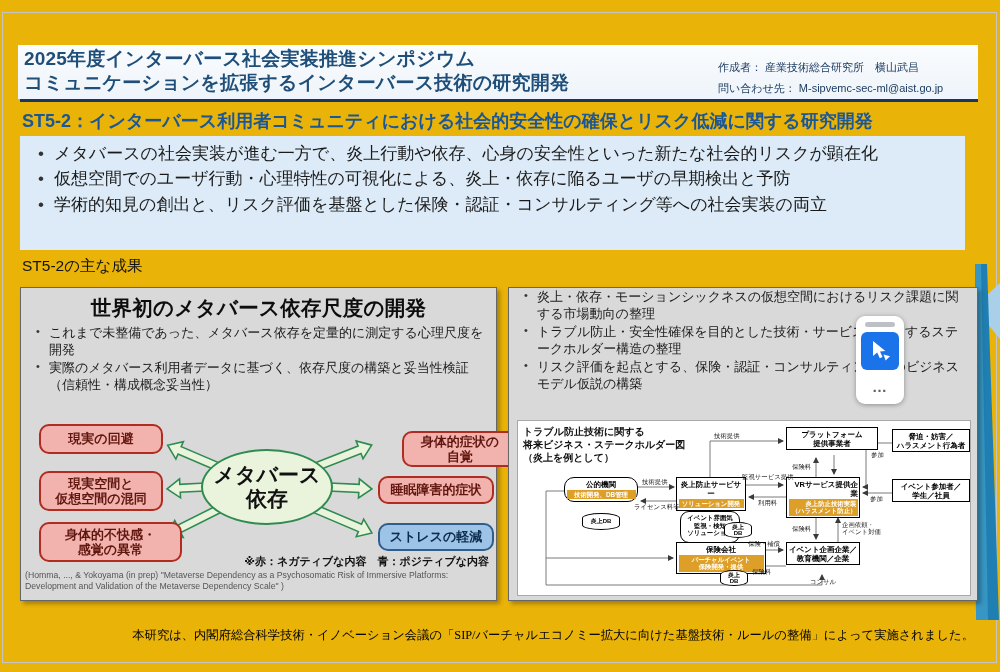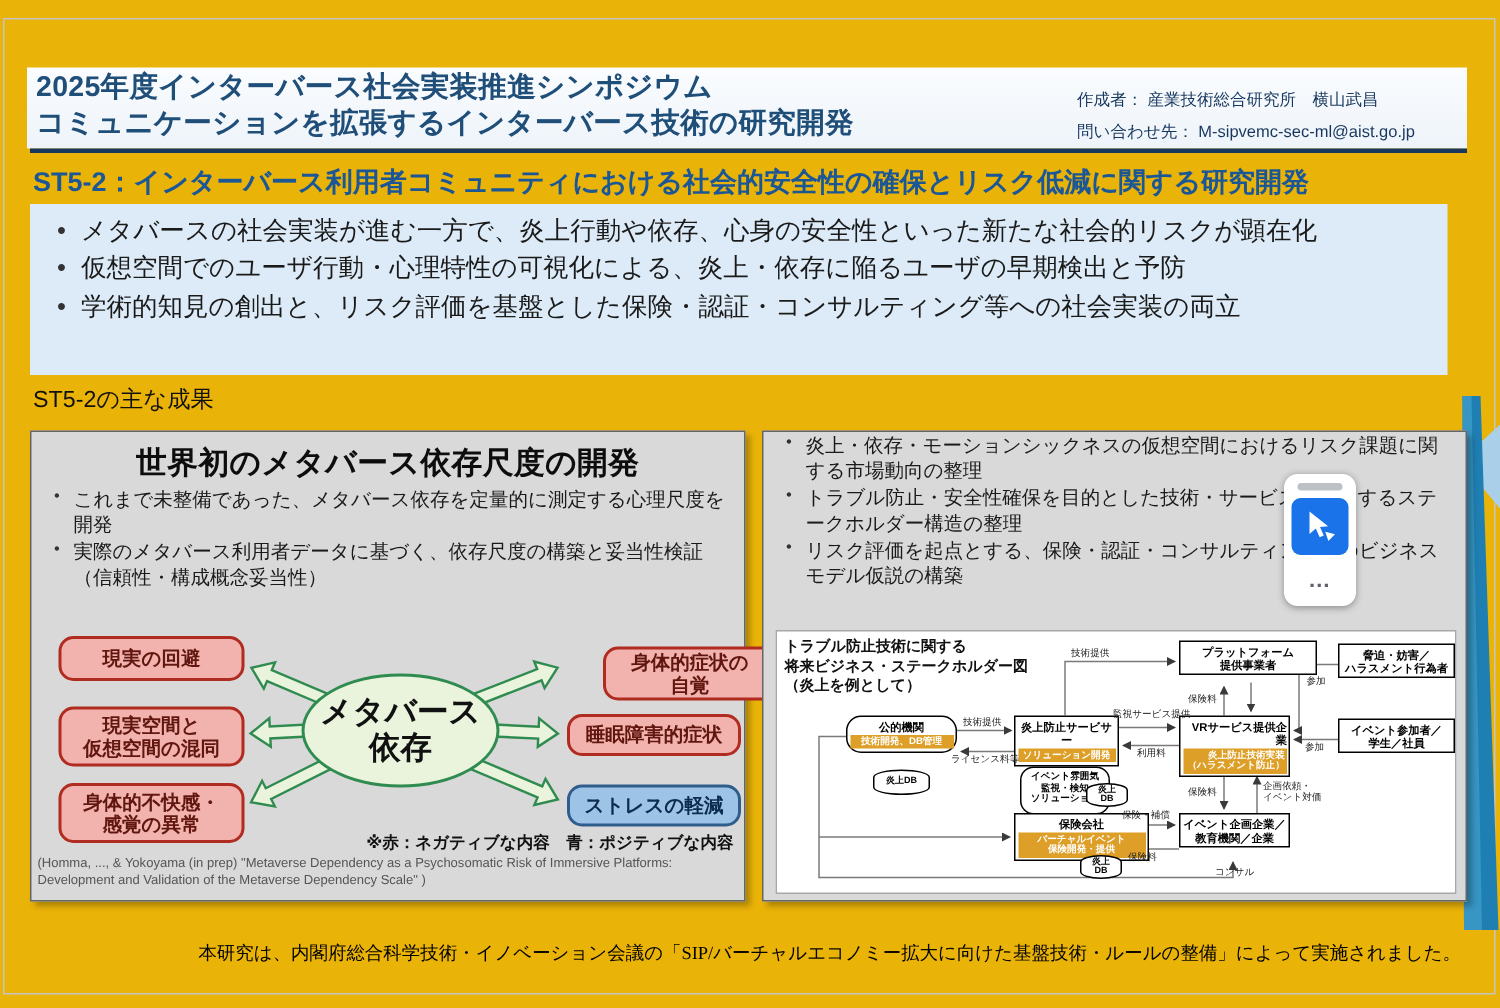--- a/index.html
+++ b/index.html
@@ -134,21 +134,21 @@
         <path transform="translate(308,199) rotate(2.7)" d="M0,-4 L30,-4 L30,-9.5 L43,0 L30,9.5 L30,4 L0,4 Z"></path>
         <path transform="translate(292,220) rotate(23)" d="M0,-4 L51,-4 L51,-9.5 L64,0 L51,9.5 L51,4 L0,4 Z"></path>
       </g>
     </svg>
 
     <div class="dep-ellipse pre">メタバース
 依存</div>
     <div class="dep-box pre" style="left:18px;top:136px;width:124px;height:30px;text-align:right;">現実の回避</div>
     <div class="dep-box pre" style="left:18px;top:183px;width:124px;height:40px;">現実空間と
 仮想空間の混同</div>
-    <div class="dep-box pre" style="left:18px;top:234px;width:124px;height:40px;">身体的不快感・
+    <div class="dep-box pre" style="left:18px;top:234px;width:143px;height:40px;">身体的不快感・
 感覚の異常</div>
     <div class="dep-box pre" style="left:357px;top:143px;width:116px;height:36px;margin-left:24px;">身体的症状の
 自覚</div>
     <div class="dep-box pre" style="left:357px;top:188px;width:116px;height:28px;">睡眠障害的症状</div>
     <div class="dep-box pos pre" style="left:357px;top:235px;width:116px;height:28px;text-align:right;">ストレスの軽減</div>
     <div class="dep-legend">※赤：ネガティブな内容　青：ポジティブな内容</div>
     <div class="dep-cite">(Homma, ..., &amp; Yokoyama (in prep) "Metaverse Dependency as a Psychosomatic Risk of Immersive Platforms: Development and Validation of the Metaverse Dependency Scale" )</div>
   </section>
 
   <section class="panel panel-right">

